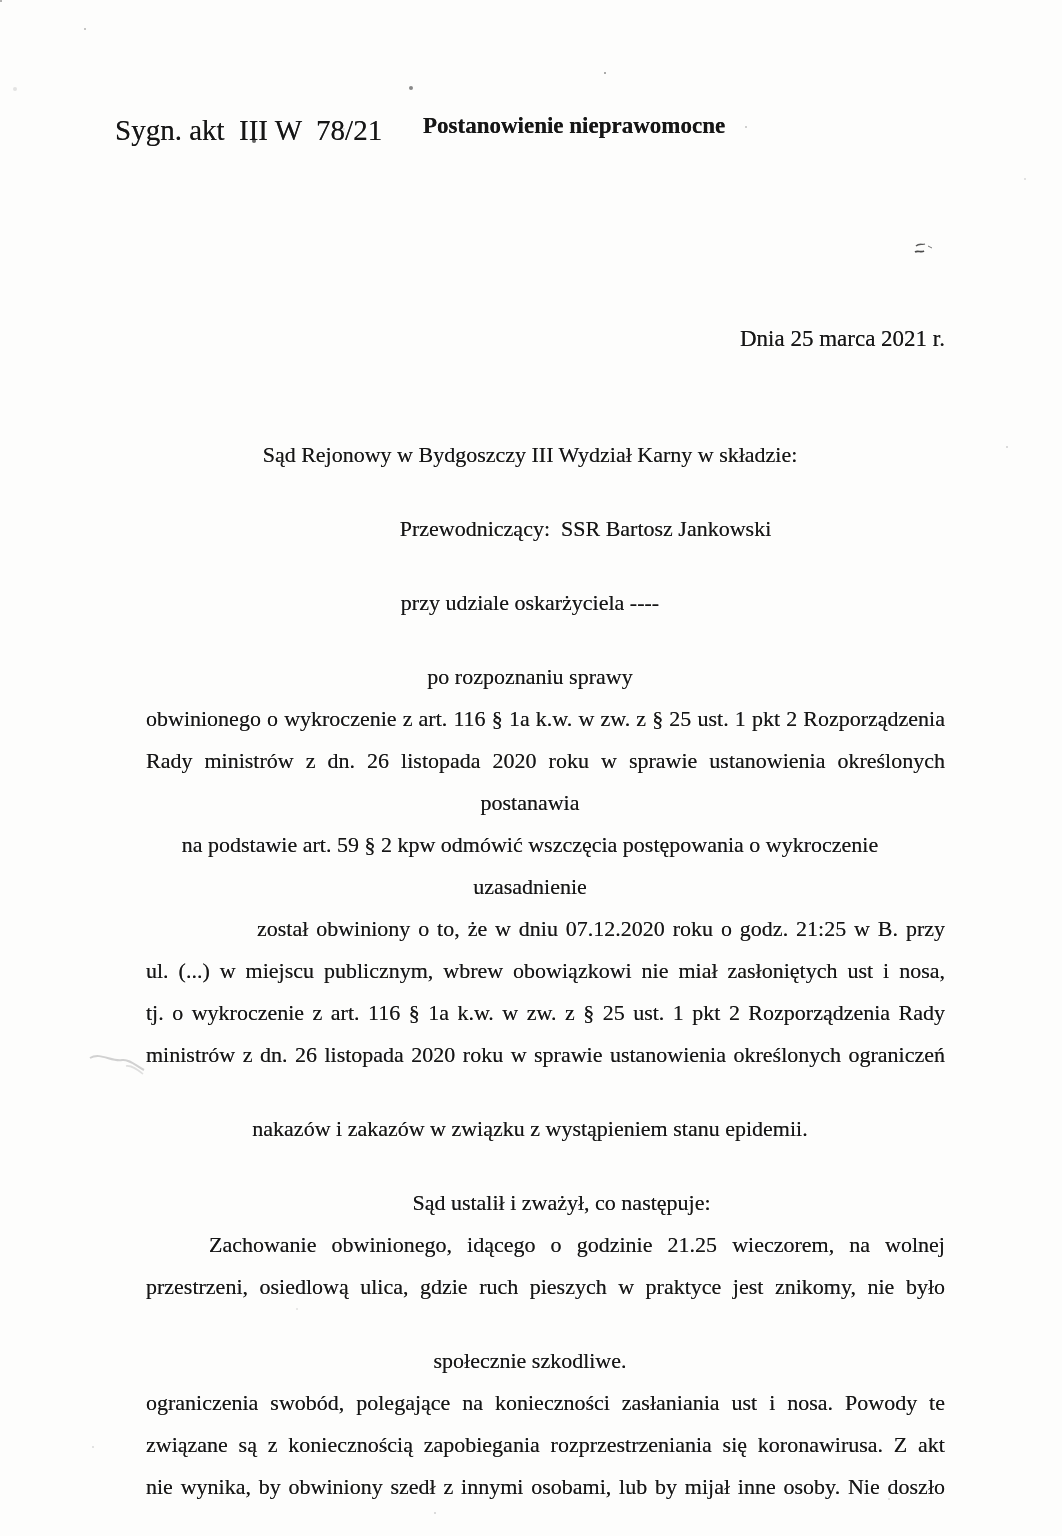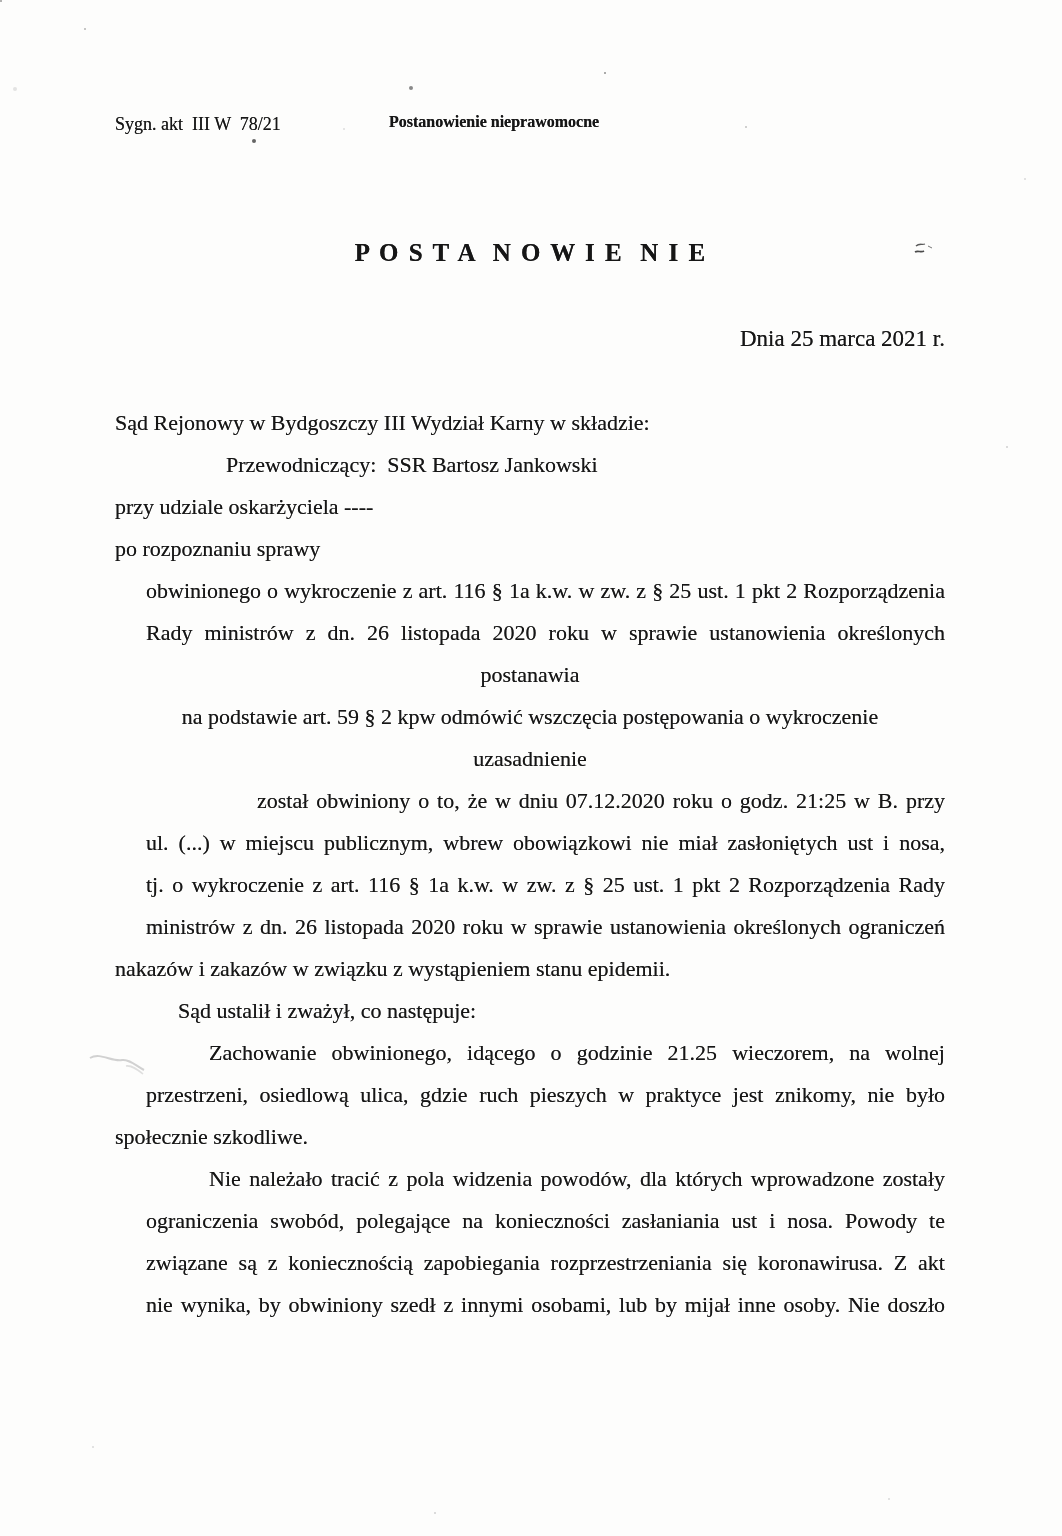--- a/index.html
+++ b/index.html
@@ -23,64 +23,63 @@
       604px 72px 0 rgba(70,70,70,.6),
       745px 126px 0 rgba(120,120,120,.45),
       1006px 446px 0 rgba(140,140,140,.4),
       92px 1446px 0 rgba(150,150,150,.35),
       434px 1512px 0 rgba(140,140,140,.4),
       888px 1498px 0 rgba(150,150,150,.35),
       296px 1308px 0 rgba(160,160,160,.3),
       1024px 178px 0 rgba(150,150,150,.35);
   }
   .hdr-sygn{
-    position:absolute;left:115px;top:114px;font-size:18px;white-space:pre;
+    position:absolute;left:115px;top:114px;font-size:29px;white-space:pre;
     text-shadow:0 0 .5px rgba(0,0,0,.65);
     text-align:center;
   }
   .hdr-bold{
-    position:absolute;left:389px;top:113px;font-size:16px;font-weight:bold;white-space:pre;
+    position:absolute;left:423px;top:113px;font-size:23px;font-weight:bold;white-space:pre;
     text-shadow:0 0 .5px rgba(0,0,0,.75);
   }
   .doc-title{
     position:absolute;left:0;top:239px;width:100%;text-align:center;
     font-size:25px;font-weight:bold;white-space:pre;letter-spacing:2px;
     text-shadow:0 0 .5px rgba(0,0,0,.8);
   }
   .date-line{
     position:absolute;right:117px;top:326px;font-size:23px;white-space:pre;
     text-shadow:0 0 .5px rgba(0,0,0,.65);
   }
   .doc-body{
     position:absolute;left:115px;top:402px;width:830px;
     font-size:22px;
     text-shadow:0 0 .5px rgba(0,0,0,.6);
   }
   .line{height:42px;line-height:42px;}
   .pre{white-space:pre;}
-  .l-left{text-align:left;}
+  .l-left{text-align:center;margin-top:32px;}
   .l-center{text-align:center;}
   .l-justify{text-align:justify;text-align-last:justify;margin-left:31px;}
   .l-ind1{padding-left:111px;}
   .l-ind2{padding-left:63px;}
   .ink-mark{position:absolute;left:912px;top:240px;}
   .pencil-mark{position:absolute;left:86px;top:1050px;}
 </style>
 </head>
 <body>
 
 <div class="page">
 
   <div class="noise"></div>
 
   <div class="hdr-sygn">Sygn. akt  III W  78/21</div>
 
   <div class="hdr-bold">Postanowienie nieprawomocne</div>
 
-  <div class="doc-title">P O S T A  N O W I E  N I E</div>
 
   <span class="ink-mark">
     <svg width="30" height="22" viewBox="0 0 30 22">
       <path d="M4 6 C7 3, 10 5, 13 4" stroke="#5a5a5a" stroke-width="1.3" fill="none"></path>
       <path d="M3 12 C6 10, 9 13, 12 11" stroke="#4a4a4a" stroke-width="1.6" fill="none"></path>
       <path d="M16 6 L20 8" stroke="#777" stroke-width="1" fill="none"></path>
     </svg>
   </span>
 
   <div class="date-line">Dnia 25 marca 2021 r.</div>
@@ -97,21 +96,20 @@
       <div class="line l-center pre">uzasadnienie</div>
       <div class="line l-justify l-ind1">został obwiniony o to, że  w dniu 07.12.2020 roku o godz. 21:25 w B.  przy</div>
       <div class="line l-justify">ul.  (...) w miejscu publicznym, wbrew obowiązkowi nie miał zasłoniętych ust i nosa,</div>
       <div class="line l-justify">tj. o wykroczenie z art. 116 § 1a k.w. w zw. z § 25 ust. 1 pkt 2 Rozporządzenia Rady</div>
       <div class="line l-justify">ministrów z dn. 26 listopada 2020 roku w sprawie ustanowienia określonych ograniczeń</div>
       <div class="line l-left pre">nakazów i zakazów w związku z wystąpieniem stanu epidemii.</div>
       <div class="line l-left l-ind2 pre">Sąd ustalił i zważył, co następuje:</div>
       <div class="line l-justify l-ind2">Zachowanie obwinionego, idącego o godzinie 21.25 wieczorem, na wolnej</div>
       <div class="line l-justify">przestrzeni, osiedlową ulica, gdzie ruch pieszych w praktyce jest znikomy, nie było</div>
       <div class="line l-left pre">społecznie szkodliwe.</div>
-      <div class="line l-justify l-ind2">Nie należało tracić z pola widzenia powodów, dla których wprowadzone zostały</div>
       <div class="line l-justify">ograniczenia swobód, polegające na konieczności zasłaniania ust i nosa. Powody te</div>
       <div class="line l-justify">związane są z koniecznością zapobiegania rozprzestrzeniania się koronawirusa. Z akt</div>
       <div class="line l-justify">nie wynika, by obwiniony szedł z innymi osobami, lub by mijał inne osoby. Nie doszło</div>
     </div>
 
   <span class="pencil-mark">
     <svg width="62" height="30" viewBox="0 0 62 30">
       <path d="M4 8 C14 2, 26 12, 36 10 C44 9, 50 16, 58 20" stroke="#c6c6c6" stroke-width="2" fill="none" opacity="0.8"></path>
       <path d="M40 16 C46 15, 52 20, 57 24" stroke="#d2d2d2" stroke-width="1.5" fill="none" opacity="0.7"></path>
     </svg>

